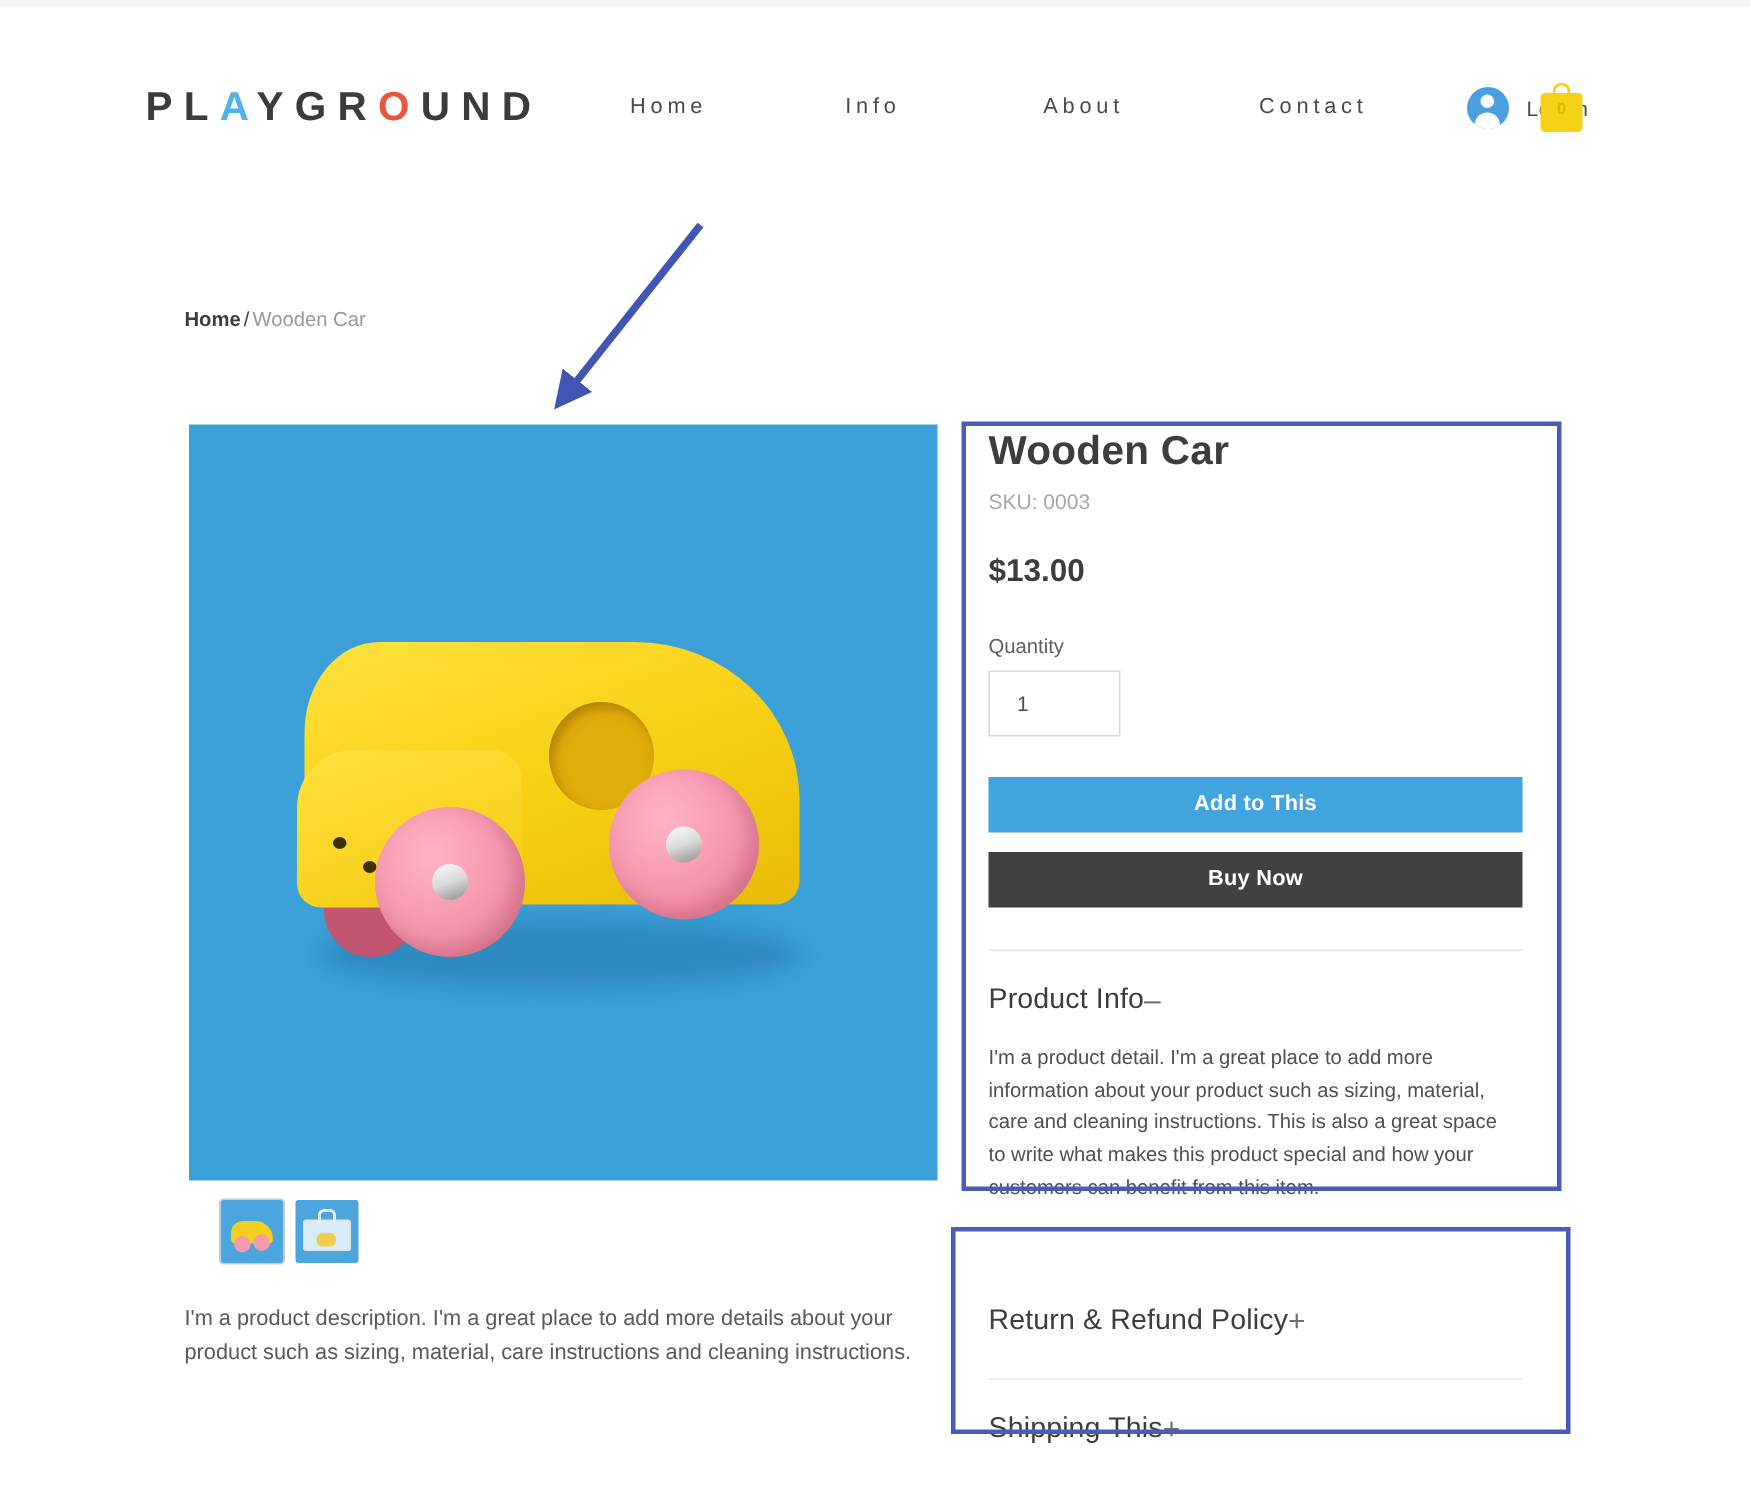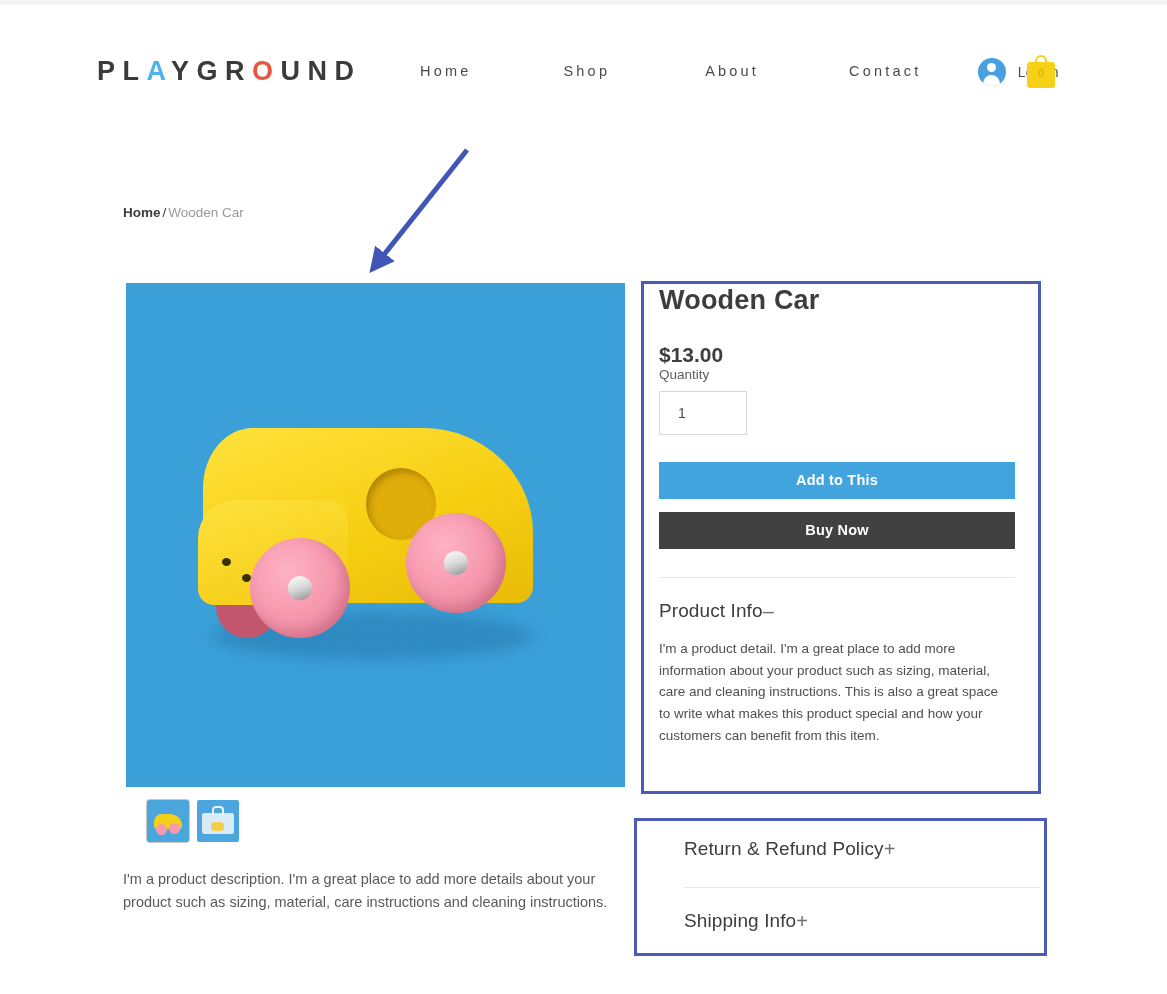--- a/index.html
+++ b/index.html
@@ -323,20 +323,21 @@
     color: #a6a6a6;
   }
   .product-price {
     margin-top: 27px;
     font-size: 21px;
     font-weight: bold;
     color: #3d3d3d;
   }
 
   .qty-label {
+    margin-top: 30px;
     font-size: 13.5px;
     color: #606060;
   }
   .qty-input {
     margin-top: 9px;
     width: 88px;
     height: 44px;
     border: 1px solid #d8d8d8;
     background: #ffffff;
     font-size: 14px;
@@ -390,23 +391,22 @@
     width: 352px;
     font-size: 13.5px;
     line-height: 1.62;
     color: #4f4f4f;
   }
 
   
   .lower-accordions {
     position: absolute;
     left: 659px;
-    top: 826px;
+    top: 858px;
     width: 356px;
-    margin-left: 25px;
   }
   .lower-accordions .accordion-head:first-child { margin-top: 12px; }
   .lower-divider {
     width: 356px;
     height: 1px;
     background: #e6e6e6;
     margin-top: 27px;
   }
 
   
@@ -432,21 +432,21 @@
 
   <div class="top-strip"></div>
 
   <header class="site-header">
 
     <div class="logo"><span>PL</span><span class="c-a">A</span><span>YGR</span><span class="c-o">O</span><span>UND</span></div>
 
     <nav class="main-nav">
       <a class="nav-link" href="#">Home</a>
       <span class="nav-gap-1"></span>
-      <a class="nav-link" href="#">Shop</a>
+      <a class="nav-link" href="#">Info</a>
       <span class="nav-gap-2"></span>
       <a class="nav-link" href="#">About</a>
       <span class="nav-gap-3"></span>
       <a class="nav-link" href="#">Contact</a>
     </nav>
 
     <div class="account-area">
       <span class="avatar-icon"></span>
       <span class="login-label">Log In</span>
     </div>
@@ -492,20 +492,21 @@
       <span class="thumb-box-handle"></span>
       <span class="thumb-box-outer"></span>
       <span class="thumb-box-toy"></span>
     </div>
   </div>
 
   <p class="product-description">I'm a product description. I'm a great place to add more details about your product such as sizing, material, care instructions and cleaning instructions.</p>
 
   <section class="product-panel">
     <h1 class="product-title">Wooden Car</h1>
+    <div class="product-sku">SKU: 0003</div>
     <div class="product-price">$13.00</div>
 
     <div class="qty-label">Quantity</div>
     <input class="qty-input" type="text" value="1" style="">
 
     <button class="btn btn-add">Add to This</button>
     <button class="btn btn-buy">Buy Now</button>
 
     <div class="divider"></div>
 
@@ -516,21 +517,21 @@
     <p class="accordion-body">I'm a product detail. I'm a great place to add more information about your product such as sizing, material, care and cleaning instructions. This is also a great space to write what makes this product special and how your customers can benefit from this item.</p>
   </section>
 
   <section class="lower-accordions">
     <div class="accordion-head">
       <span class="accordion-title">Return &amp; Refund Policy</span>
       <span class="accordion-sign">+</span>
     </div>
     <div class="lower-divider"></div>
     <div class="accordion-head">
-      <span class="accordion-title">Shipping Info</span>
+      <span class="accordion-title">Shipping This</span>
       <span class="accordion-sign">+</span>
     </div>
   </section>
 
   <div class="anno-box anno-box-1"></div>
   <div class="anno-box anno-box-2"></div>
 
   <svg class="anno-arrow" viewBox="0 0 140 145">
     <defs>
       <marker id="arrowhead" markerWidth="5" markerHeight="5" refX="3.2" refY="2.5" orient="auto">

